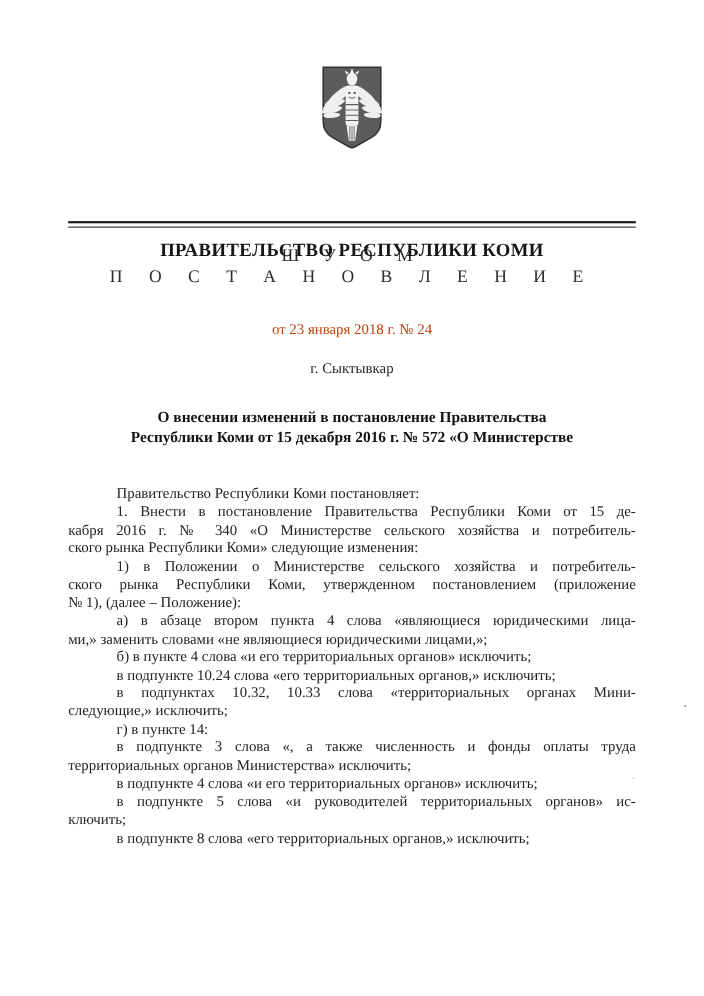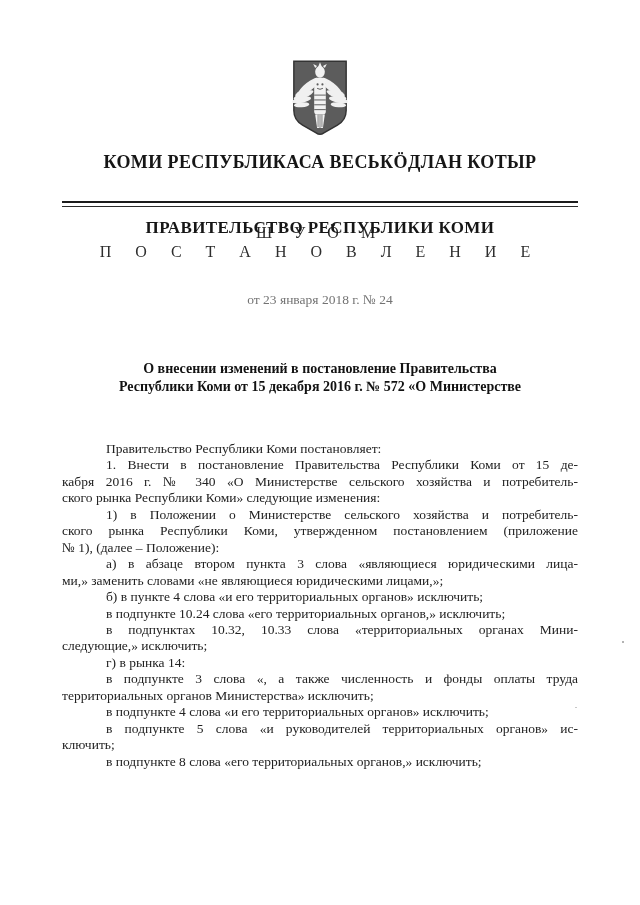--- a/index.html
+++ b/index.html
@@ -17,24 +17,24 @@
   }
   .hdr{position:absolute;left:62px;width:516px;text-align:center;}
   .hdr-komi{top:152px;font-size:18px;font-weight:bold;letter-spacing:0.4px;color:#161616;}
   .hdr-shuom{top:176px;font-size:16px;font-weight:normal;letter-spacing:9px;color:#2a2a2a;margin-top:48px;}
   .rule{
     position:absolute;top:201px;left:62px;width:516px;height:3px;
     border-top:2.5px solid #1c1c1c;border-bottom:1.2px solid #2a2a2a;
   }
   .hdr-gov{top:218px;font-size:17px;font-weight:bold;letter-spacing:0.4px;color:#161616;}
   .hdr-post{top:243px;font-size:16px;font-weight:normal;letter-spacing:10px;color:#2e2e2e;}
-  .date-line{top:292px;font-size:13.5px;color:#737373;}
+  .date-line{top:292px;font-size:13.5px;color:#c2410c;}
   .city-line{top:327px;font-size:13.5px;color:#242424;}
   .title-block{
-    position:absolute;top:360px;left:90px;width:460px;
+    position:absolute;top:372px;left:90px;width:460px;
     text-align:center;font-size:14px;font-weight:bold;line-height:17.5px;color:#121212;
   }
   .title-block .u{
     text-decoration:underline;
     text-decoration-thickness:2px;
     text-underline-offset:3px;
   }
   .body-block{
     position:absolute;top:441px;left:62px;width:516px;
     font-size:13.5px;line-height:16.45px;color:#222222;
@@ -93,50 +93,50 @@
 
       <polygon points="27,58 37,58 35,72 29,72" fill="#f2f2f2"></polygon>
       <g stroke="#5c5c5c" stroke-width="0.8">
         <line x1="30" y1="58" x2="30" y2="71"></line>
         <line x1="32" y1="58" x2="32" y2="72"></line>
         <line x1="34" y1="58" x2="34" y2="71"></line>
       </g>
     </svg>
   </div>
 
-  <div class="hdr hdr-komi">КОМИ РЕСПУБЛИКАСА ВЕСЬКÖДЛАН КОТЫР</div>
   <div class="hdr hdr-shuom">Ш У Ö М</div>
 
   <div class="rule"></div>
 
   <div class="hdr hdr-post">П О С Т А Н О В Л Е Н И Е</div>
   <div class="hdr hdr-gov">ПРАВИТЕЛЬСТВО РЕСПУБЛИКИ КОМИ</div>
 
   <div class="hdr date-line">от 23 января 2018 г. № 24</div>
+  <div class="hdr city-line">г. Сыктывкар</div>
 
   <div class="title-block">
     <div>О внесении изменений в постановление Правительства</div>
     <div>Республики Коми от 15 декабря 2016 г. № 572 «О Министерстве</div>
   </div>
 
   <div class="body-block">
     <div class="bl ind end">Правительство Республики Коми постановляет:</div>
     <div class="bl ind just">1. Внести в постановление Правительства Республики Коми от 15 де-</div>
     <div class="bl just">кабря 2016 г. № 340 «О Министерстве сельского хозяйства и потребитель-</div>
     <div class="bl end">ского рынка Республики Коми» следующие изменения:</div>
     <div class="bl ind just">1) в Положении о Министерстве сельского хозяйства и потребитель-</div>
     <div class="bl just">ского рынка Республики Коми, утвержденном постановлением (приложение</div>
     <div class="bl end">№ 1), (далее – Положение):</div>
-    <div class="bl ind just">а) в абзаце втором пункта 3 слова «являющиеся юридическими лица-</div>
+    <div class="bl ind just">а) в абзаце втором пункта 4 слова «являющиеся юридическими лица-</div>
     <div class="bl end">ми,» заменить словами «не являющиеся юридическими лицами,»;</div>
     <div class="bl ind end">б) в пункте 4 слова «и его территориальных органов» исключить;</div>
     <div class="bl ind end">в подпункте 10.24 слова «его территориальных органов,» исключить;</div>
     <div class="bl ind just">в подпунктах 10.32, 10.33 слова «территориальных органах Мини-</div>
     <div class="bl end">следующие,» исключить;</div>
-    <div class="bl ind end">г) в рынка 14:</div>
+    <div class="bl ind end">г) в пункте 14:</div>
     <div class="bl ind just">в подпункте 3 слова «, а также численность и фонды оплаты труда</div>
     <div class="bl end">территориальных органов Министерства» исключить;</div>
     <div class="bl ind end">в подпункте 4 слова «и его территориальных органов» исключить;</div>
     <div class="bl ind just">в подпункте 5 слова «и руководителей территориальных органов» ис-</div>
     <div class="bl end">ключить;</div>
     <div class="bl ind end">в подпункте 8 слова «его территориальных органов,» исключить;</div>
   </div>
 
   <div class="speck s1"></div>
   <div class="speck s2"></div>

